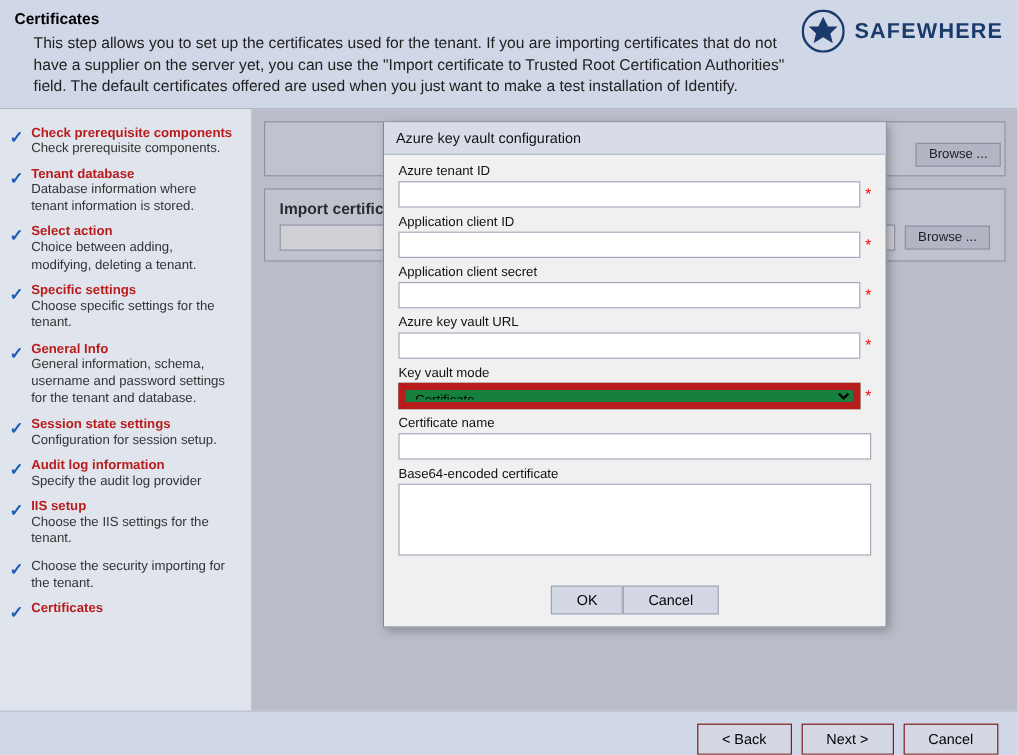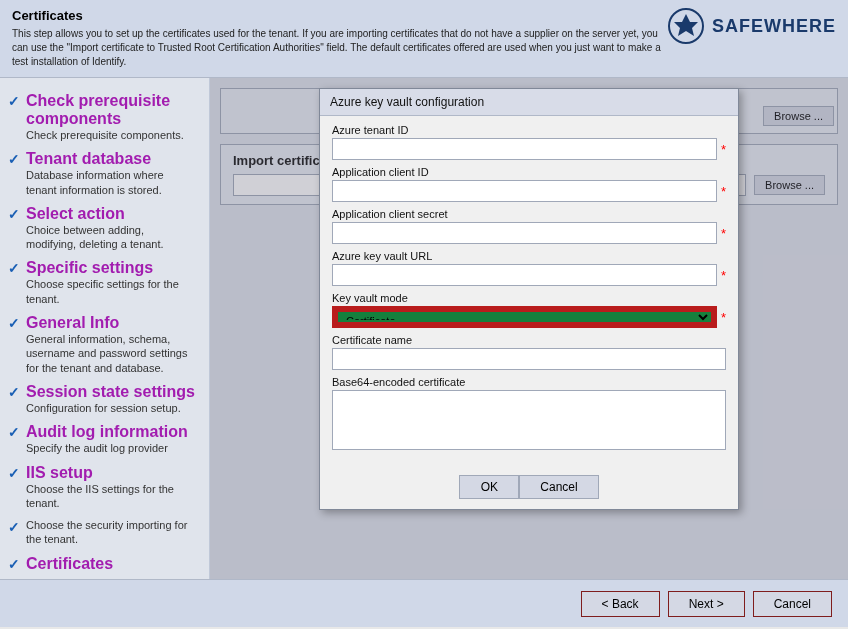--- a/index.html
+++ b/index.html
@@ -21,24 +21,25 @@
       align-items: flex-start;
       border-bottom: 1px solid #b0b8c8;
     }
     .header-left { flex: 1; }
     .header-title {
       font-weight: bold;
       font-size: 13px;
       margin-bottom: 4px;
     }
     .header-desc {
-      font-size: 10px;
+      font-size: 13px;
       color: #222;
       max-width: 680px;
       line-height: 1.4;
+      margin-left: 16px;
     }
     .logo-area {
       display: flex;
       align-items: center;
       gap: 8px;
       min-width: 160px;
       justify-content: flex-end;
     }
     .logo-icon {
       width: 36px;
@@ -81,22 +82,22 @@
     .sidebar-check {
       color: #1a5fb4;
       font-size: 14px;
       font-weight: bold;
       min-width: 14px;
       margin-top: 1px;
     }
     .sidebar-item-content {}
     .sidebar-item-title {
       font-weight: bold;
-      font-size: 16px;
-      color: #a21caf;
+      font-size: 11px;
+      color: #b91c1c;
     }
     .sidebar-item-desc {
       font-size: 11px;
       color: #333;
       line-height: 1.3;
     }
 
     
     .content-area {
       flex: 1;

